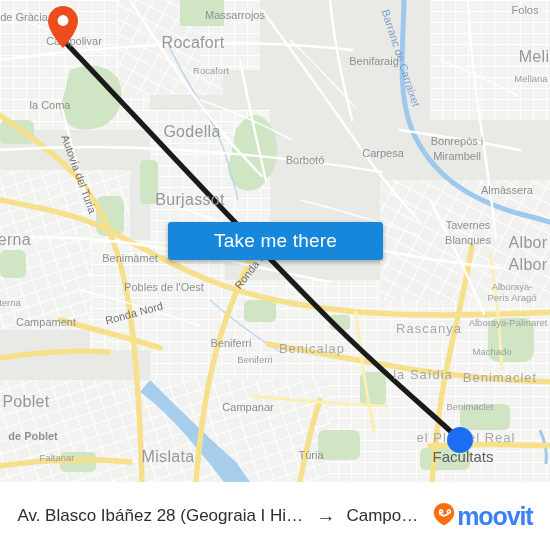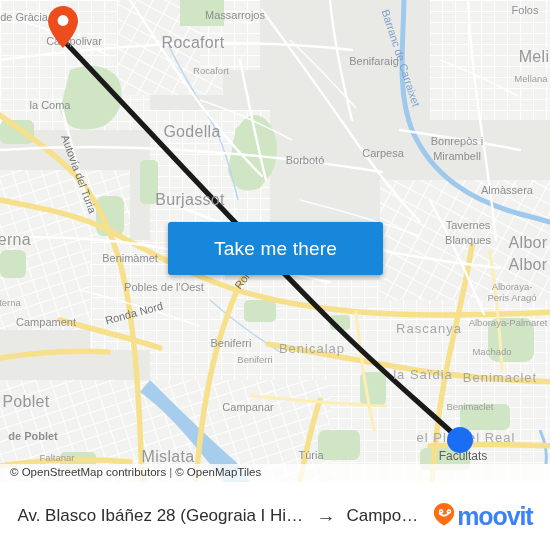--- a/index.html
+++ b/index.html
@@ -33,21 +33,21 @@
     font-family: "Liberation Sans", sans-serif;
     pointer-events: none;
     transform: translate(-50%, -50%);
   }
   .lbl.city   { font-size: 16px; color: #96979a; letter-spacing: .3px; }
   .lbl.town   { font-size: 11px; color: #8e8f91; }
   .lbl.hood   { font-size: 13px; color: #a6a7a9; letter-spacing: 1px; }
   .lbl.small  { font-size: 9.5px; color: #9d9e9f; }
   .lbl.water  { font-size: 11px; color: #7e9fd0; }
   .lbl.road   { font-size: 11px; color: #6f7072; }
-  .lbl.stop   { font-size: 12px; color: #5d5e60; }
+  .lbl.stop   { font-size: 15px; color: #5d5e60; }
 
   
   #start-pin {
     position: absolute;
     left: 63px; top: 5px;
     width: 32px; height: 44px;
     transform: translate(-50%, 0);
   }
   #end-dot {
     position: absolute;
@@ -55,21 +55,21 @@
     width: 26px; height: 26px;
     border-radius: 50%;
     background: #1b6ef3;
     transform: translate(-50%, -50%);
   }
 
   
   #cta {
     position: absolute;
     left: 168px; top: 222px;
-    width: 215px; height: 53px;
+    width: 215px; height: 38px;
     background: #1787db;
     color: #ffffff;
     border: none;
     border-radius: 3px;
     font-size: 19px;
     font-family: "Liberation Sans", sans-serif;
     cursor: pointer;
     box-shadow: 0 2px 5px rgba(0,0,0,.33);
     letter-spacing: .2px;
   }
@@ -291,23 +291,20 @@
       <svg viewBox="0 0 32 44" width="32" height="44">
         <path d="M16 1 C7.7 1 1 7.7 1 16 c0 11 15 27 15 27 s15 -16 15 -27 C31 7.7 24.3 1 16 1 z" fill="#ed4d1d"></path>
         <circle cx="16" cy="15.5" r="5.4" fill="#ffffff"></circle>
       </svg>
     </div>
 
     <div id="end-dot"></div>
 
     <button id="cta">Take me there</button>
 
-    <div id="attribution">
-      <a href="#">© OpenStreetMap contributors</a><span class="sep">|</span><a href="#">© OpenMapTiles</a>
-    </div>
   </div>
 
   <div id="footer">
     <span id="foot-origin" class="foot-txt">Av. Blasco Ibáñez 28 (Geograia I Històri…</span>
     <span id="foot-arrow" class="foot-txt">→</span>
     <span id="foot-dest" class="foot-txt">Campo…</span>
     <span id="brand">
       <span>
         <svg width="22" height="24" viewBox="0 0 22 24">
           <path d="M11 .9 C5.3 .9 .8 5.3 .8 10.9 C.8 18.3 11 23.4 11 23.4

